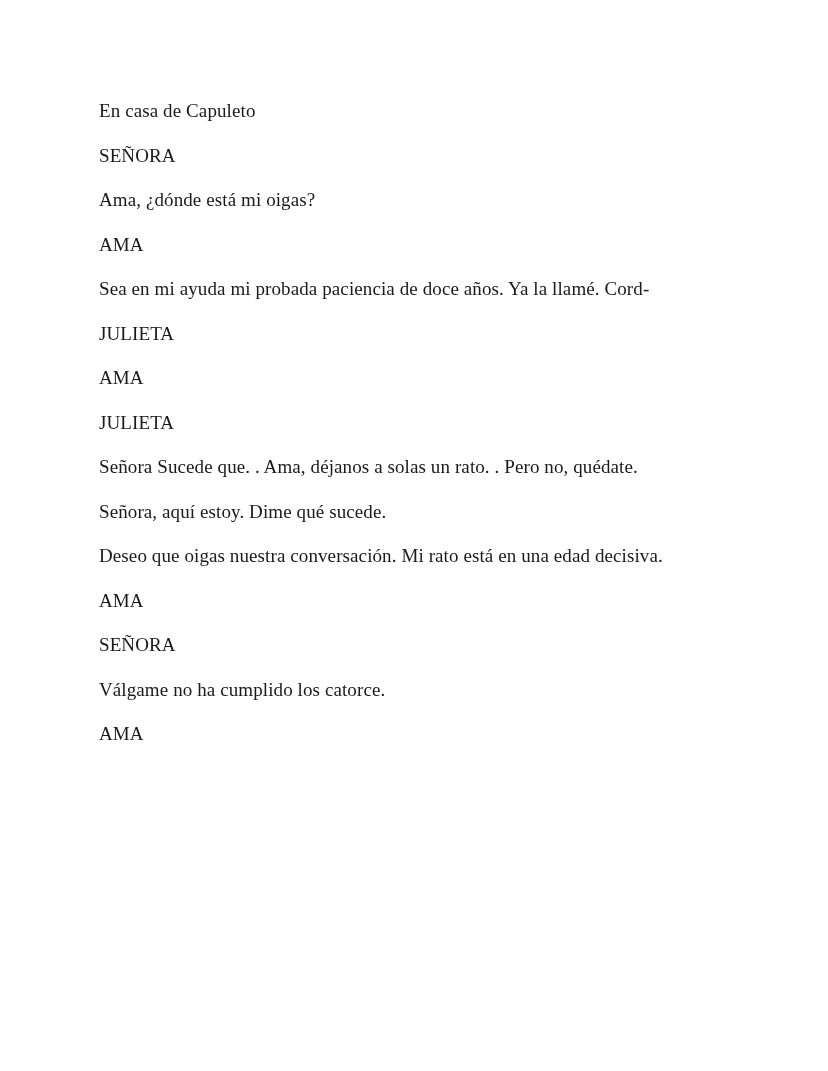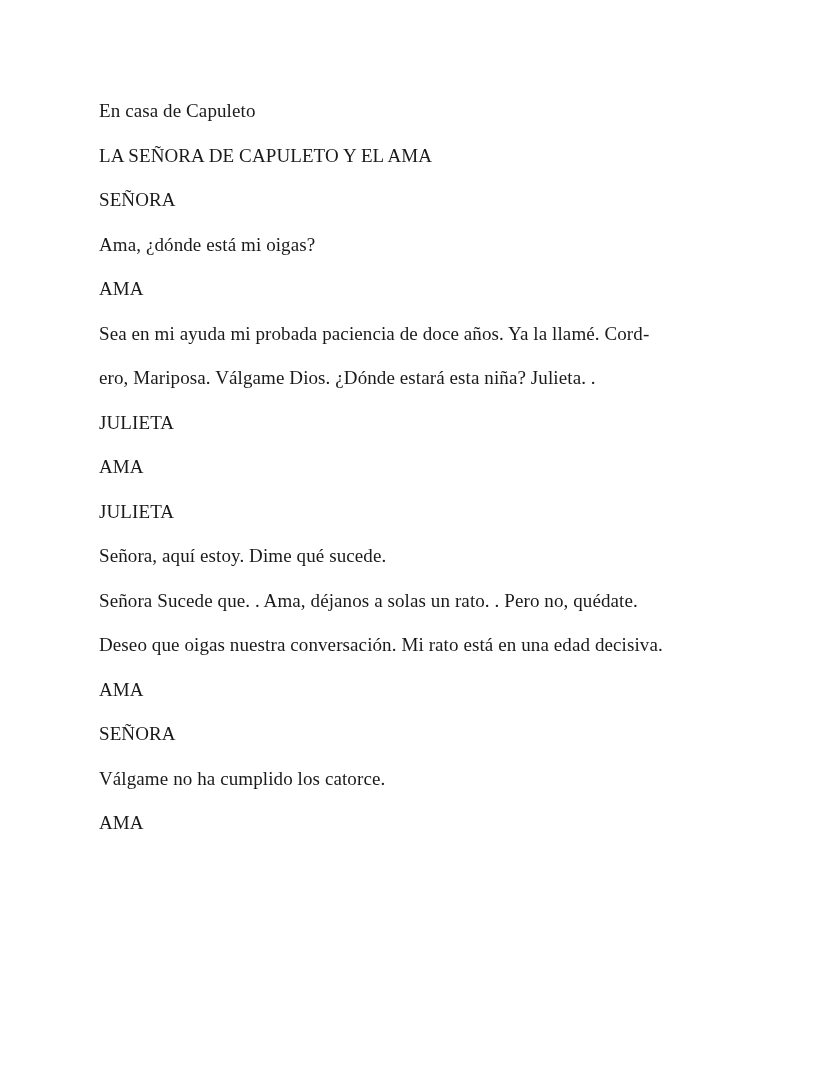--- a/index.html
+++ b/index.html
@@ -36,30 +36,28 @@
     font-weight: 400;
     letter-spacing: 0.1px;
   }
 </style>
 </head>
 <body>
 
 <div class="page">
   <div class="doc">
     <p>En casa de Capuleto</p>
-    <p>LA SEÑORA DE CAPULETO Y EL AMA</p>
     <p>SEÑORA</p>
     <p>Ama, ¿dónde está mi oigas?</p>
     <p>AMA</p>
     <p>Sea en mi ayuda mi probada paciencia de doce años. Ya la llamé. Cord-</p>
-    <p>ero, Mariposa. Válgame Dios. ¿Dónde estará esta niña? Julieta. .</p>
     <p>JULIETA</p>
     <p>AMA</p>
     <p>JULIETA</p>
+    <p>Señora Sucede que. . Ama, déjanos a solas un rato. . Pero no, quédate.</p>
     <p>Señora, aquí estoy. Dime qué sucede.</p>
-    <p>Señora Sucede que. . Ama, déjanos a solas un rato. . Pero no, quédate.</p>
     <p>Deseo que oigas nuestra conversación. Mi rato está en una edad decisiva.</p>
     <p>AMA</p>
     <p>SEÑORA</p>
     <p>Válgame no ha cumplido los catorce.</p>
     <p>AMA</p>
   </div>
 </div>
 
 </body></html>

